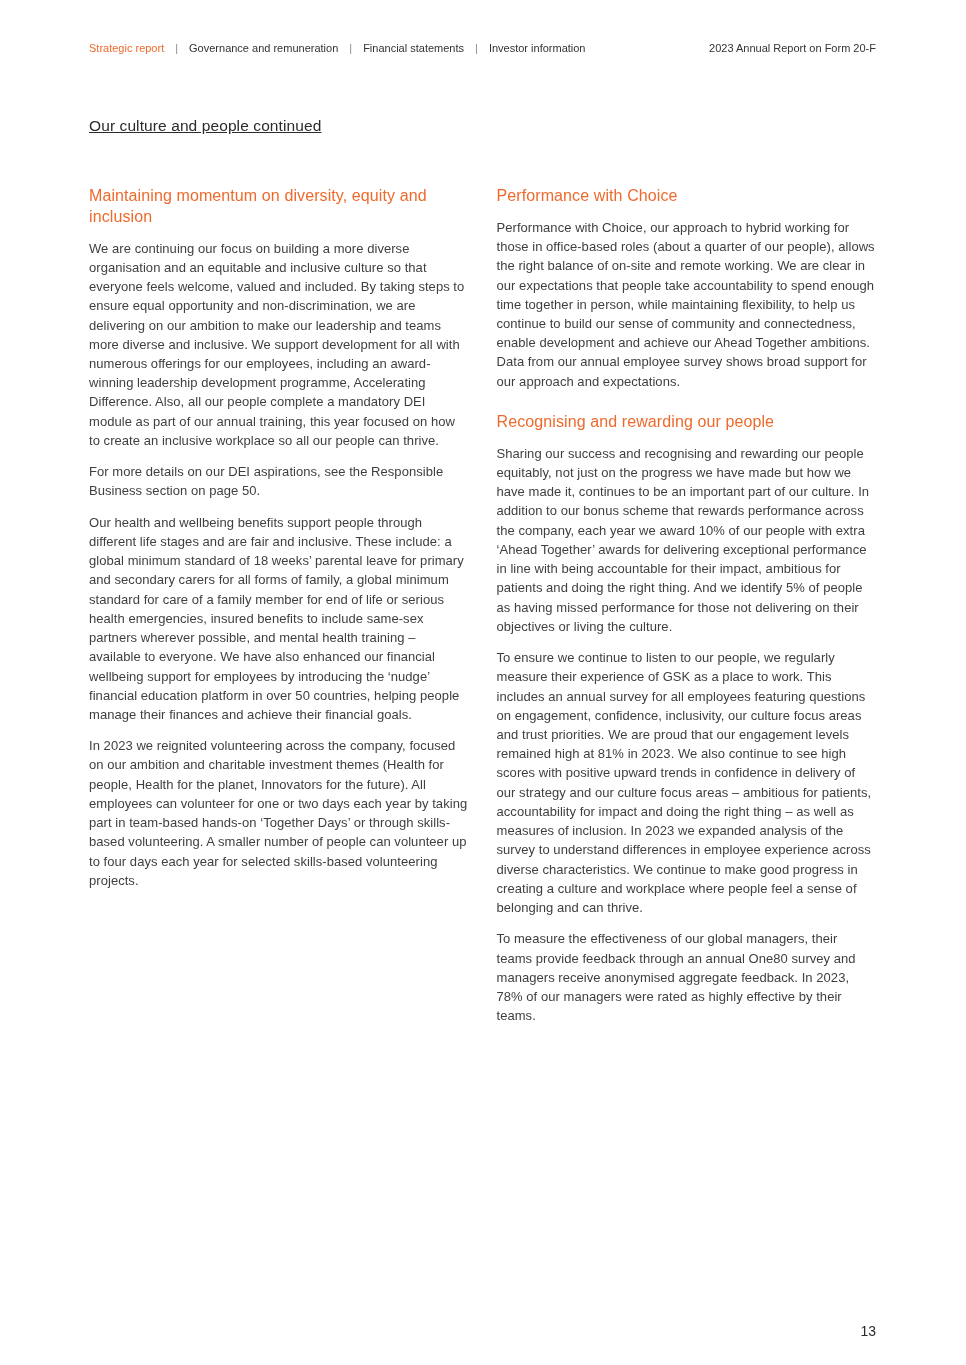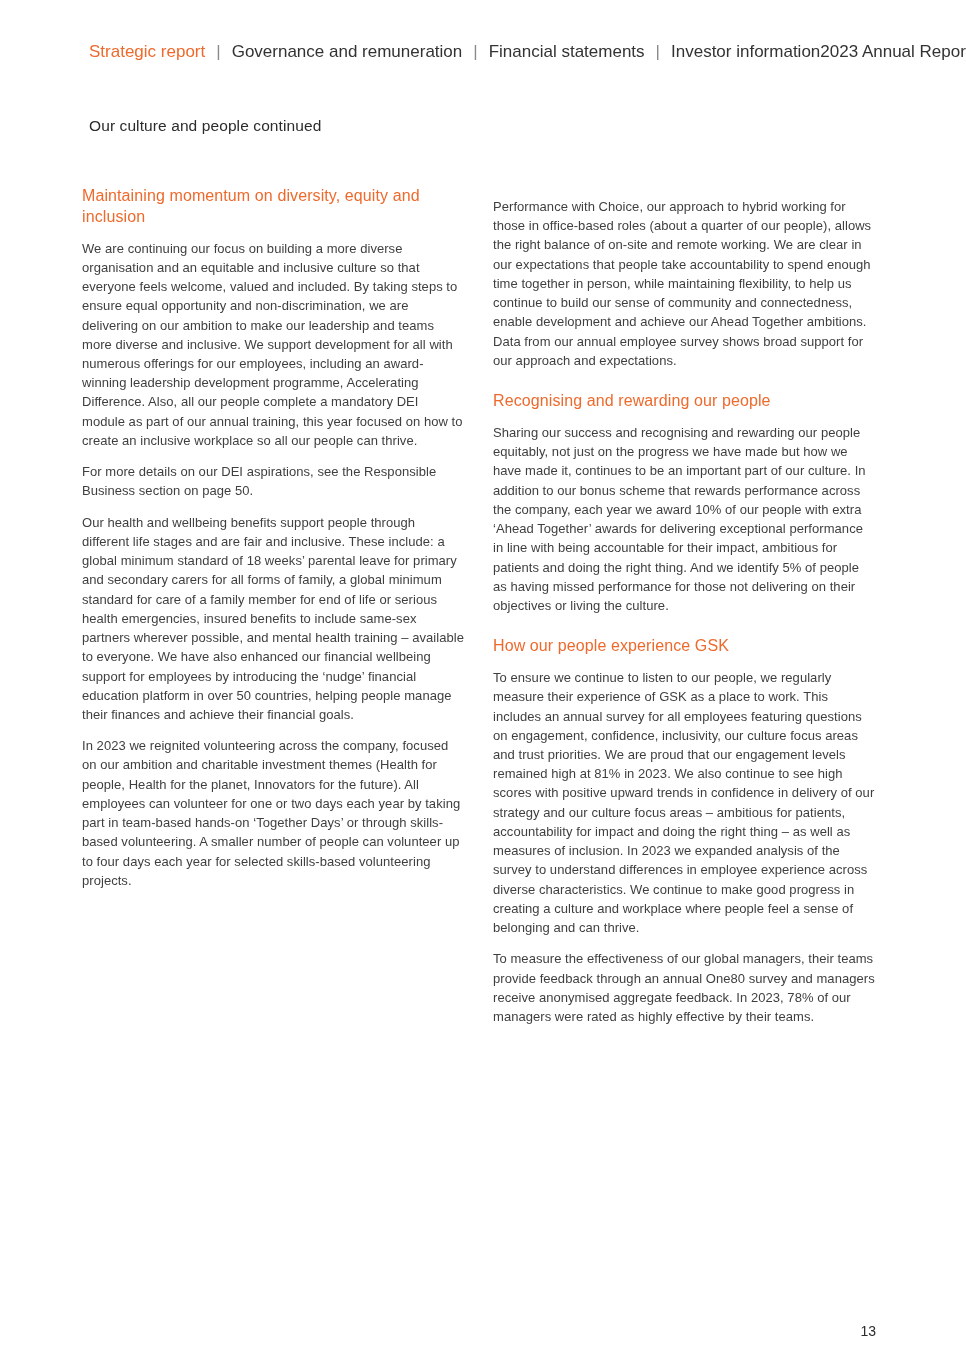--- a/index.html
+++ b/index.html
@@ -19,21 +19,21 @@
   }
   
   .header {
     position: absolute;
     top: 42px;
     left: 89px;
     right: 90px;
     display: flex;
     justify-content: space-between;
     align-items: baseline;
-    font-size: 17px;
+    font-size: 11px;
     line-height: 1.2;
   }
   .header-nav {
     display: flex;
     align-items: baseline;
     gap: 0;
     white-space: nowrap;
   }
   .nav-item {
     color: #333333;
@@ -53,26 +53,27 @@
   }
   
   .page-title {
     position: absolute;
     top: 107px;
     left: 89px;
     font-size: 15.5px;
     font-weight: 400;
     color: #2b2b2b;
     letter-spacing: 0.1px;
+    text-decoration: underline;
   }
   
   .content {
     position: absolute;
     top: 186px;
-    left: 82px;
+    left: 89px;
     right: 90px;
     display: flex;
     gap: 28px;
   }
   .col {
     flex: 1 1 0;
     min-width: 0;
   }
   .section-heading {
     color: #ee6a2c;
@@ -134,30 +135,30 @@
       <div class="section">
         <p class="body-para">Our health and wellbeing benefits support people through different life stages and are fair and inclusive. These include: a global minimum standard of 18 weeks’ parental leave for primary and secondary carers for all forms of family, a global minimum standard for care of a family member for end of life or serious health emergencies, insured benefits to include same-sex partners wherever possible, and mental health training – available to everyone. We have also enhanced our financial wellbeing support for employees by introducing the ‘nudge’ financial education platform in over 50 countries, helping people manage their finances and achieve their financial goals.</p>
         <p class="body-para">In 2023 we reignited volunteering across the company, focused on our ambition and charitable investment themes (Health for people, Health for the planet, Innovators for the future). All employees can volunteer for one or two days each year by taking part in team-based hands-on ‘Together Days’ or through skills-based volunteering. A smaller number of people can volunteer up to four days each year for selected skills-based volunteering projects.</p>
       </div>
 
     </div>
 
     <div class="col">
 
       <div class="section">
+        <h2 class="section-heading">Performance with Choice</h2>
         <p class="body-para">Performance with Choice, our approach to hybrid working for those in office-based roles (about a quarter of our people), allows the right balance of on-site and remote working. We are clear in our expectations that people take accountability to spend enough time together in person, while maintaining flexibility, to help us continue to build our sense of community and connectedness, enable development and achieve our Ahead Together ambitions. Data from our annual employee survey shows broad support for our approach and expectations.</p>
       </div>
 
       <div class="section">
         <h2 class="section-heading">Recognising and rewarding our people</h2>
         <p class="body-para">Sharing our success and recognising and rewarding our people equitably, not just on the progress we have made but how we have made it, continues to be an important part of our culture. In addition to our bonus scheme that rewards performance across the company, each year we award 10% of our people with extra ‘Ahead Together’ awards for delivering exceptional performance in line with being accountable for their impact, ambitious for patients and doing the right thing. And we identify 5% of people as having missed performance for those not delivering on their objectives or living the culture.</p>
       </div>
 
       <div class="section">
-        <h2 class="section-heading">How our people experience GSK</h2>
         <p class="body-para">To ensure we continue to listen to our people, we regularly measure their experience of GSK as a place to work. This includes an annual survey for all employees featuring questions on engagement, confidence, inclusivity, our culture focus areas and trust priorities. We are proud that our engagement levels remained high at 81% in 2023. We also continue to see high scores with positive upward trends in confidence in delivery of our strategy and our culture focus areas – ambitious for patients, accountability for impact and doing the right thing – as well as measures of inclusion. In 2023 we expanded analysis of the survey to understand differences in employee experience across diverse characteristics. We continue to make good progress in creating a culture and workplace where people feel a sense of belonging and can thrive.</p>
         <p class="body-para">To measure the effectiveness of our global managers, their teams provide feedback through an annual One80 survey and managers receive anonymised aggregate feedback. In 2023, 78% of our managers were rated as highly effective by their teams.</p>
       </div>
 
     </div>
 
   </div>
 
   <div class="page-number">13</div>
 

